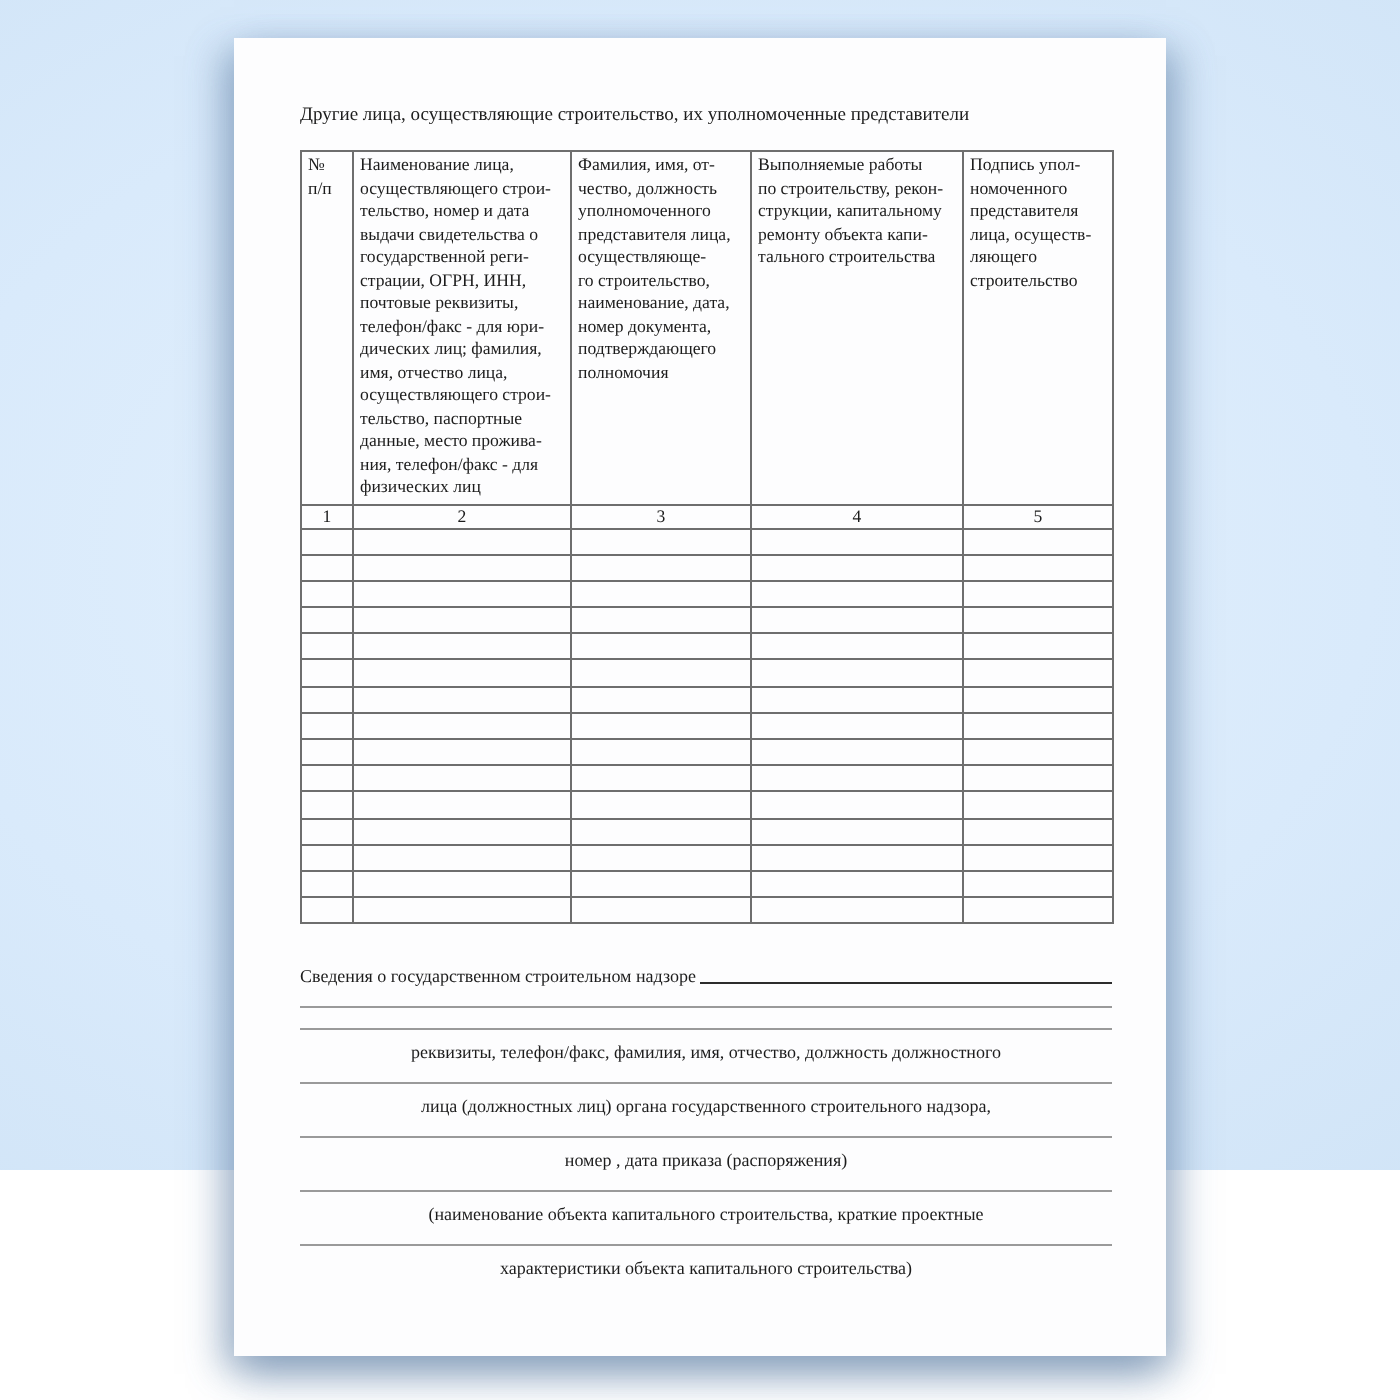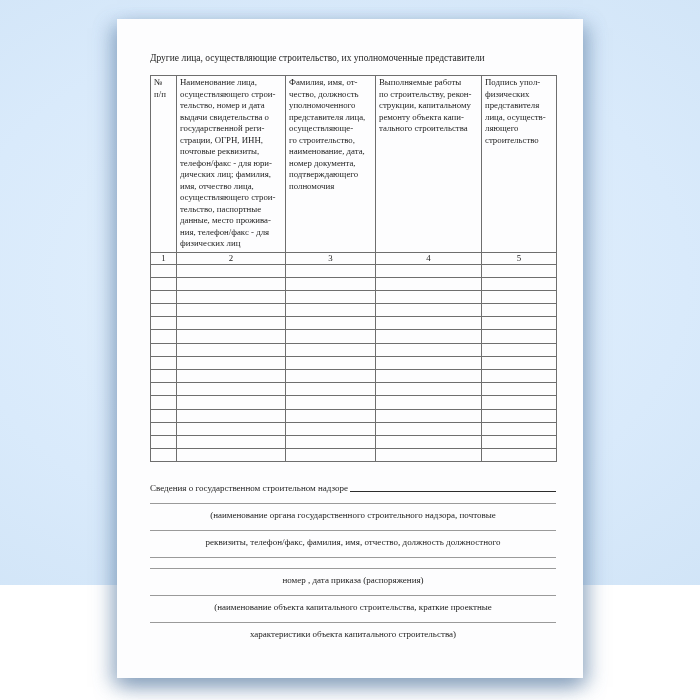--- a/index.html
+++ b/index.html
@@ -84,21 +84,21 @@
 наименование, дата,
 номер документа,
 подтверждающего
 полномочия</th>
             <th>Выполняемые работы
 по строительству, рекон-
 струкции, капитальному
 ремонту объекта капи-
 тального строительства</th>
             <th>Подпись упол-
-физических
+номоченного
 представителя
 лица, осуществ-
 ляющего
 строительство</th>
           </tr>
           <tr class="num-row">
             <td>1</td>
             <td>2</td>
             <td>3</td>
             <td>4</td>
@@ -213,24 +213,24 @@
             </tr>
           </tbody>
       </table>
 
       <div class="fill-line">
         <span>Сведения о государственном строительном надзоре</span>
         <span class="rule-fill"></span>
       </div>
 
       <div class="hairline"></div>
-      <div class="caption">(наименование органа государственного строительного надзора, почтовые</div>
       <div class="hairline"></div>
       <div class="caption">реквизиты, телефон/факс, фамилия, имя, отчество, должность должностного</div>
       <div class="hairline"></div>
+      <div class="caption">лица (должностных лиц) органа государственного строительного надзора,</div>
       <div class="hairline"></div>
       <div class="caption">номер , дата приказа (распоряжения)</div>
 
       <div class="hairline"></div>
       <div class="caption">(наименование объекта капитального строительства, краткие проектные</div>
       <div class="hairline"></div>
       <div class="caption">характеристики объекта капитального строительства)</div>
 
     </div>
   </div>

